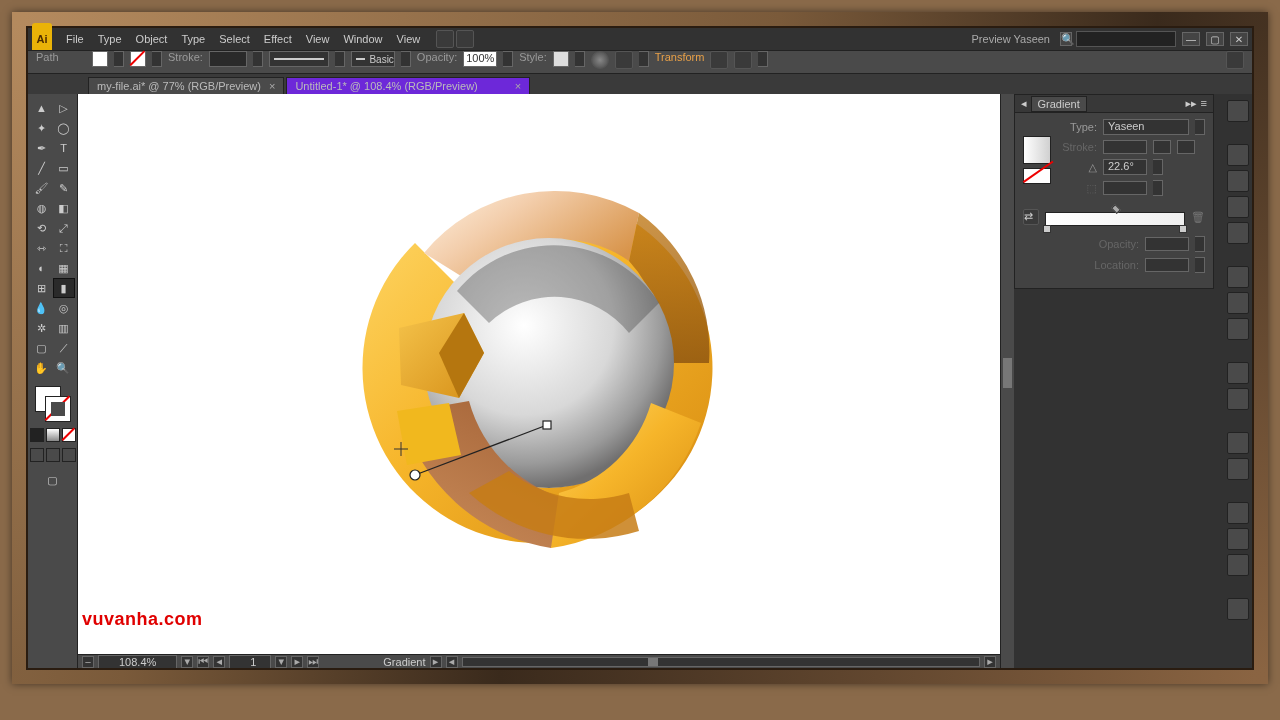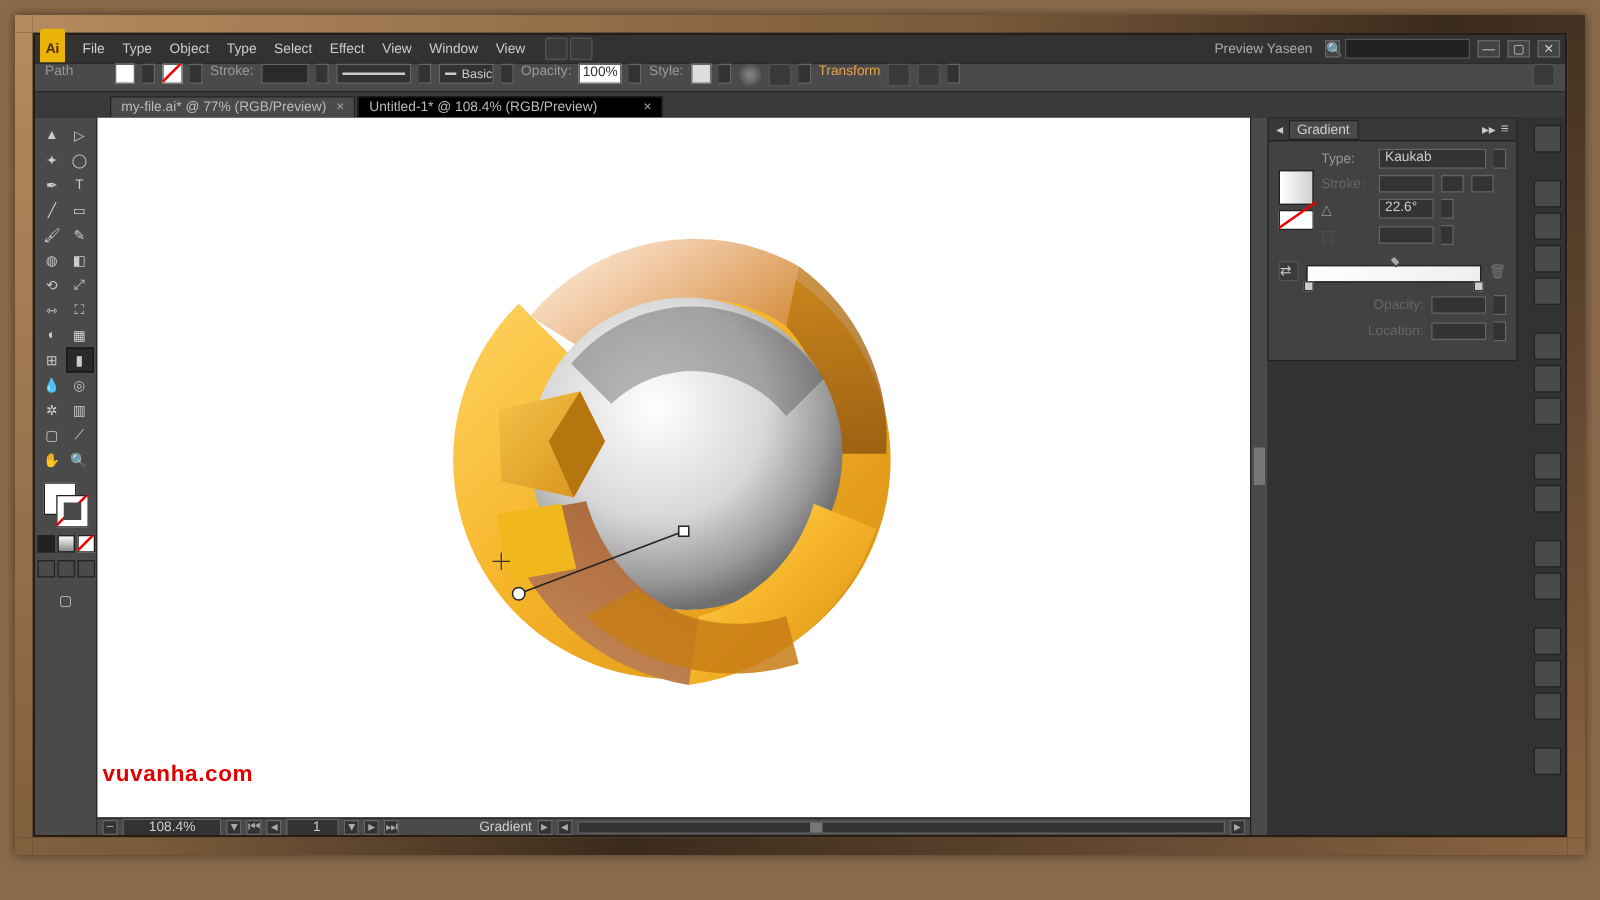--- a/index.html
+++ b/index.html
@@ -63,21 +63,21 @@
 
 .watermark { position:absolute; left:4px; bottom:24px; color:#e00000; font-size:18px; font-weight:bold; font-family: Arial; letter-spacing:0.5px;}
 
 .panel-stack { width:210px; background:#323232; position:relative;}
 .gradient-panel { position:absolute; left:0; top:0; width:200px; background:#424242; border:1px solid #222;}
 .panel-header { height:18px; background:#383838; display:flex; align-items:center; padding:0 6px; color:#ccc; border-bottom:1px solid #222;}
 .panel-header .tab { background:#4a4a4a; padding:1px 6px; border:1px solid #222;}
 .panel-header .r { margin-left:auto; display:flex; gap:4px;}
 .panel-body { padding:6px 8px 10px; color:#ccc; }
 .p-row { display:flex; align-items:center; gap:6px; margin-bottom:5px;}
-.p-label { color:#999; width:40px; text-align:left;}
+.p-label { color:#999; width:40px; text-align:right;}
 .p-label.dim { color:#666;}
 .p-input { background:#333; border:1px solid #666; height:16px; padding:0 4px; flex:1;}
 .p-preview { width:28px; height:28px; background:linear-gradient(90deg,#fff,#d0d0d0); border:1px solid #222;}
 .p-ramp { height:14px; background:linear-gradient(90deg,#fff,#efefef); border:1px solid #222; position:relative; margin:6px 0 2px;}
 .p-stop { position:absolute; bottom:-8px; width:8px; height:8px; background:#ccc; border:1px solid #333;}
 .p-fake { height:14px; background:#333; border:1px solid #666; width:44px;}
 .p-stack { display:flex; flex-direction:column; gap:4px;}
 .mini-preview { position:relative; width:28px; height:16px; background:#fff; border:1px solid #222;}
 .mini-preview .nl::after { content:""; position:absolute; left:0; bottom:0; width:140%; height:2px; background:#e00; transform-origin:left bottom; transform:rotate(-35deg);}
 
@@ -153,21 +153,21 @@
     <div class="cb-arrow"></div>
     <div style="flex:1"></div>
     <div class="cb-icon"></div>
   </div>
 
   <div class="tabbar">
     <div class="doc-tab">
           <span>my-file.ai* @ 77% (RGB/Preview)</span>
           <span class="x">×</span>
         </div>
-    <div class="doc-tab" style="background:#000000;gap:37px;">
+    <div class="doc-tab" style="background:#6d28d9;gap:37px;">
           <span>Untitled-1* @ 108.4% (RGB/Preview)</span>
           <span class="x">×</span>
         </div>
   </div>
 
   <div class="workspace">
     <div class="toolbox">
       <div class="tool-row">
             <div class="tool">▲</div>
             <div class="tool">▷</div>
@@ -347,21 +347,21 @@
           <div class="p-row">
             <div class="p-stack">
               <div class="p-preview"></div>
               <div class="mini-preview">
                     <div class="nl"></div>
                   </div>
             </div>
             <div style="flex:1">
               <div class="p-row">
                     <span class="p-label">Type:</span>
-                    <div class="p-input">Kaukab</div>
+                    <div class="p-input">Yaseen</div>
                     <div class="cb-arrow"></div>
                   </div>
               <div class="p-row">
                     <span class="p-label dim">Stroke:</span>
                     <div class="p-fake"></div>
                     <div class="p-fake" style="width:18px;"></div>
                     <div class="p-fake" style="width:18px;"></div>
                   </div>
               <div class="p-row">
                     <span class="p-label">△</span>

